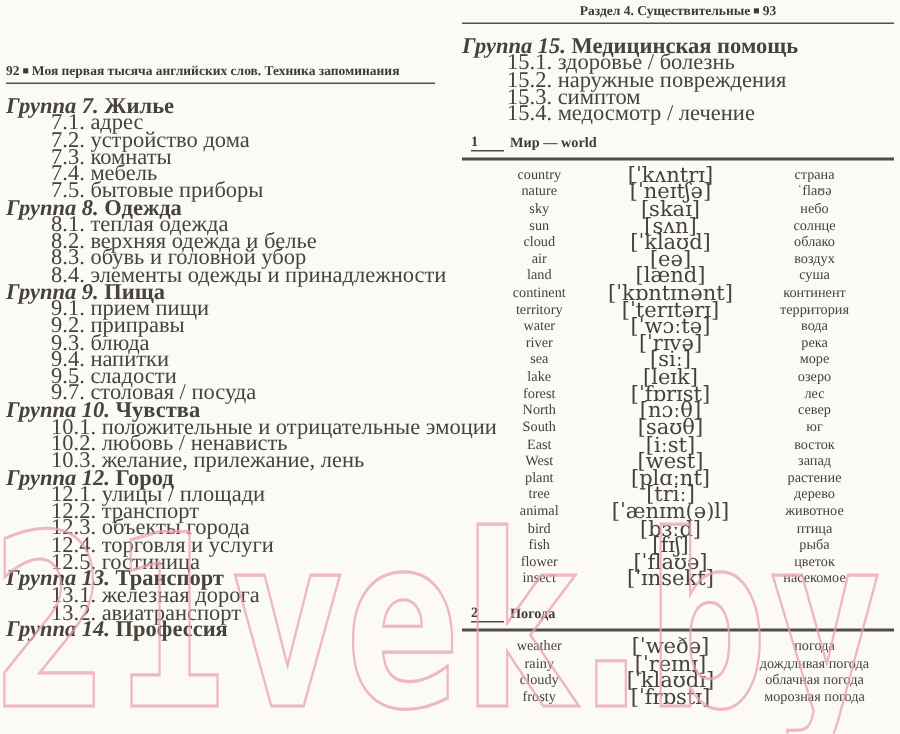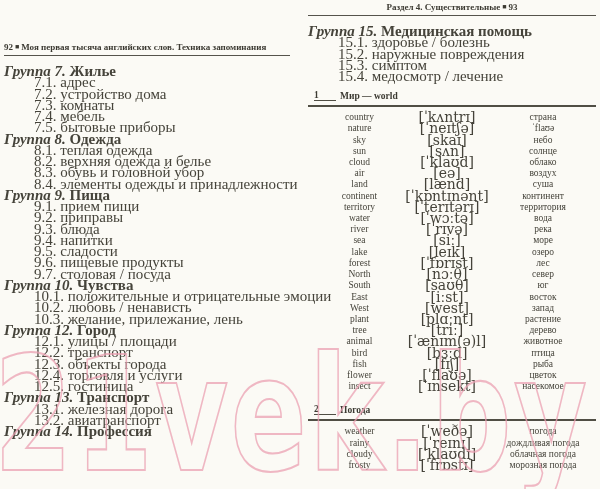--- a/index.html
+++ b/index.html
@@ -107,21 +107,20 @@
             <div class="gitem">9.1. прием пищи</div>
 
             <div class="gitem">9.2. приправы</div>
 
             <div class="gitem">9.3. блюда</div>
 
             <div class="gitem">9.4. напитки</div>
 
             <div class="gitem">9.5. сладости</div>
 
-            <div class="gitem">9.6. пищевые продукты</div>
 
             <div class="gitem">9.7. столовая / посуда</div>
           </div>
       </div>
 
       <div class="group">
         <div class="group-header">
           <span class="glabel">Группа 10.</span>
           <span class="gtitle">Чувства</span>
         </div>

